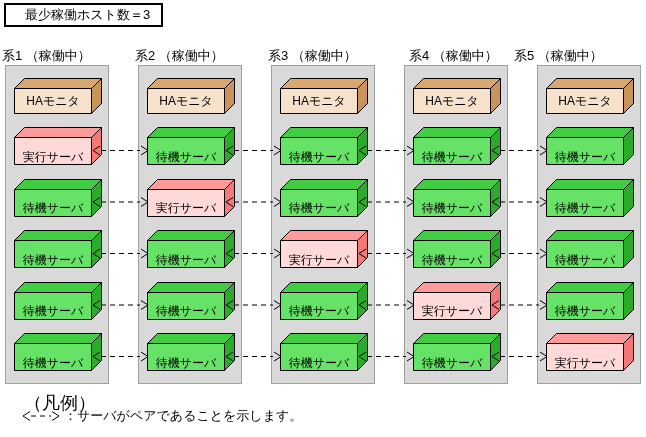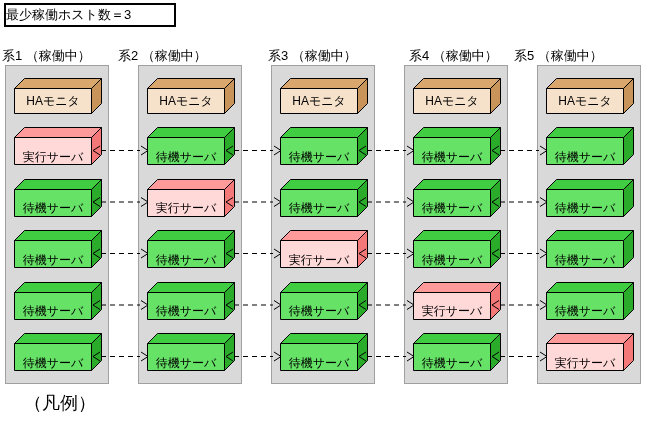--- a/index.html
+++ b/index.html
@@ -1,23 +1,23 @@
 <!DOCTYPE html>
 <html><head>
 <meta charset="utf-8">
 <style>
   html,body{margin:0;padding:0;background:#ffffff;}
   #canvas{
     position:relative;width:646px;height:437px;overflow:hidden;
     background:#ffffff;font-family:"Liberation Sans",sans-serif;color:#000;
   }
   .title-box{
-    position:absolute;left:4px;top:3px;width:172px;height:24px;
+    position:absolute;left:4px;top:3px;width:159px;height:24px;
     box-sizing:border-box;border:2px solid #000;background:#fff;
-    font-size:13px;line-height:20px;padding-left:0;white-space:nowrap;
+    font-size:13px;line-height:20px;padding-left:19px;white-space:nowrap;
   }
   .col-header{
     position:absolute;top:47px;font-size:13px;white-space:nowrap;
   }
   .panel{
     position:absolute;top:65px;width:104px;height:319px;
     box-sizing:border-box;background:#d9d9d9;border:1px solid #a0a0a0;
   }
   .box3d{position:absolute;width:88px;}
   .box3d svg{position:absolute;left:0;top:0;}
@@ -84,21 +84,21 @@
         <div class="box-label">待機サーバ</div>
       </div>
       <div class="box3d" style="left: 14px; top: 333px; height: 38px;">
         <svg width="88" height="38">
           <polygon points="0.5,10.5 77.5,10.5 77.5,37.5 0.5,37.5" fill="#66e266" stroke="#000000" stroke-width="1"></polygon>
           <polygon points="0.5,10.5 10.5,0.5 87.5,0.5 77.5,10.5" fill="#41cd41" stroke="#000000" stroke-width="1"></polygon>
           <polygon points="77.5,10.5 87.5,0.5 87.5,27.5 77.5,37.5" fill="#2aab2a" stroke="#000000" stroke-width="1"></polygon>
         </svg>
         <div class="box-label">待機サーバ</div>
       </div>
-      <div class="col-header" style="left: 118px;">系2 （稼働中）</div>
+      <div class="col-header" style="left: 135px;">系2 （稼働中）</div>
       <div class="panel" style="left: 138px; background-color: rgb(217, 217, 217); border-color: rgb(160, 160, 160);"></div>
       <div class="box3d" style="left: 147px; top: 78px; height: 36px;">
         <svg width="88" height="36">
           <polygon points="0.5,10.5 77.5,10.5 77.5,35.5 0.5,35.5" fill="#f6e2cb" stroke="#000000" stroke-width="1"></polygon>
           <polygon points="0.5,10.5 10.5,0.5 87.5,0.5 77.5,10.5" fill="#d9a66e" stroke="#000000" stroke-width="1"></polygon>
           <polygon points="77.5,10.5 87.5,0.5 87.5,25.5 77.5,35.5" fill="#c9945a" stroke="#000000" stroke-width="1"></polygon>
         </svg>
         <div class="box-label ha">HAモニタ</div>
       </div>
       <div class="box3d" style="left: 147px; top: 127px; height: 38px;">
@@ -388,13 +388,23 @@
         <path d="M540 300.5 L547 305 L540 309.5" stroke="#000000" stroke-width="1" fill="none"></path>
         <path d="M500 305 L539 305" stroke="#000000" stroke-width="1" fill="none" stroke-dasharray="5 4"></path>
       </g>
       <g>
         <path d="M499 352 L492 356.5 L499 361" stroke="#000000" stroke-width="1" fill="none"></path>
         <path d="M540 352 L547 356.5 L540 361" stroke="#000000" stroke-width="1" fill="none"></path>
         <path d="M500 356.5 L539 356.5" stroke="#000000" stroke-width="1" fill="none" stroke-dasharray="5 4"></path>
       </g>
     </svg>
   <div class="legend-heading">（凡例）</div>
+  <div class="legend-line">
+    <svg width="42" height="12" viewBox="0 0 42 12">
+      <g stroke="#000" stroke-width="1" fill="none">
+        <path d="M10 1.5 L3 6 L10 10.5"></path>
+        <path d="M32 1.5 L39 6 L32 10.5"></path>
+        <line x1="11" y1="6" x2="31" y2="6" stroke-dasharray="5 4"></line>
+      </g>
+    </svg>
+    <span>：サーバがペアであることを示します。</span>
+  </div>
 </div>
 
 </body></html>

